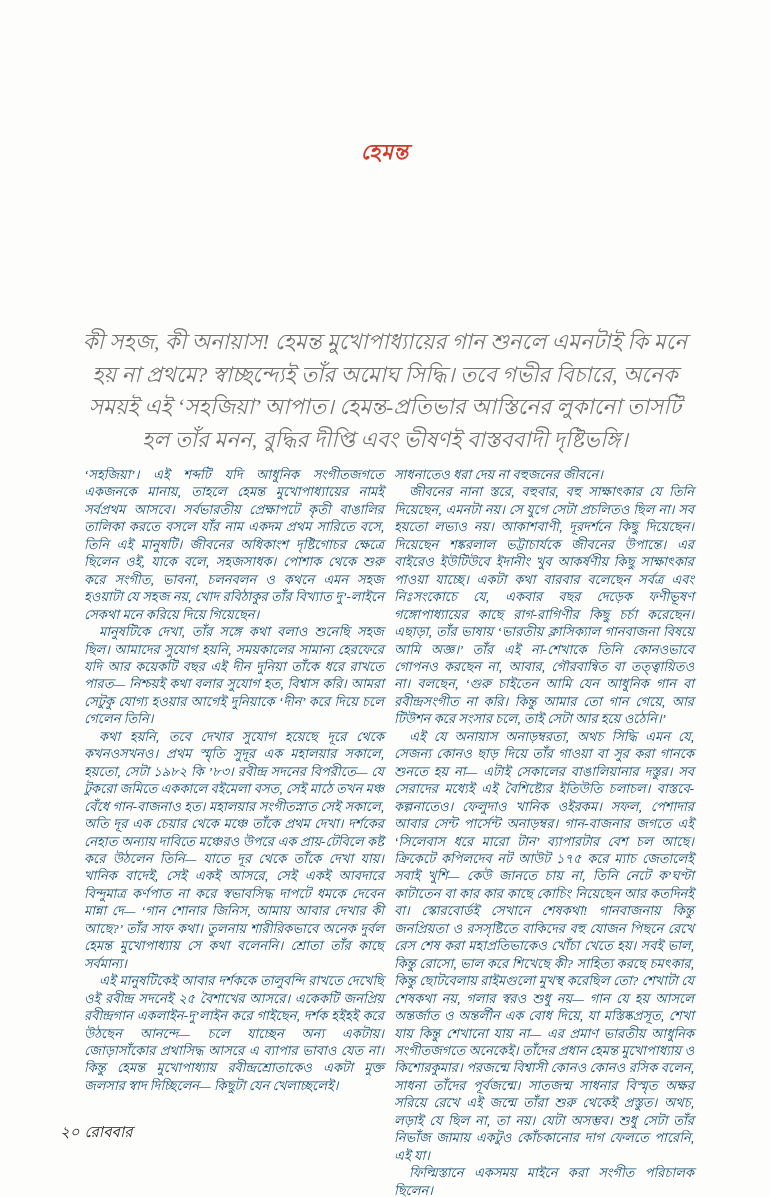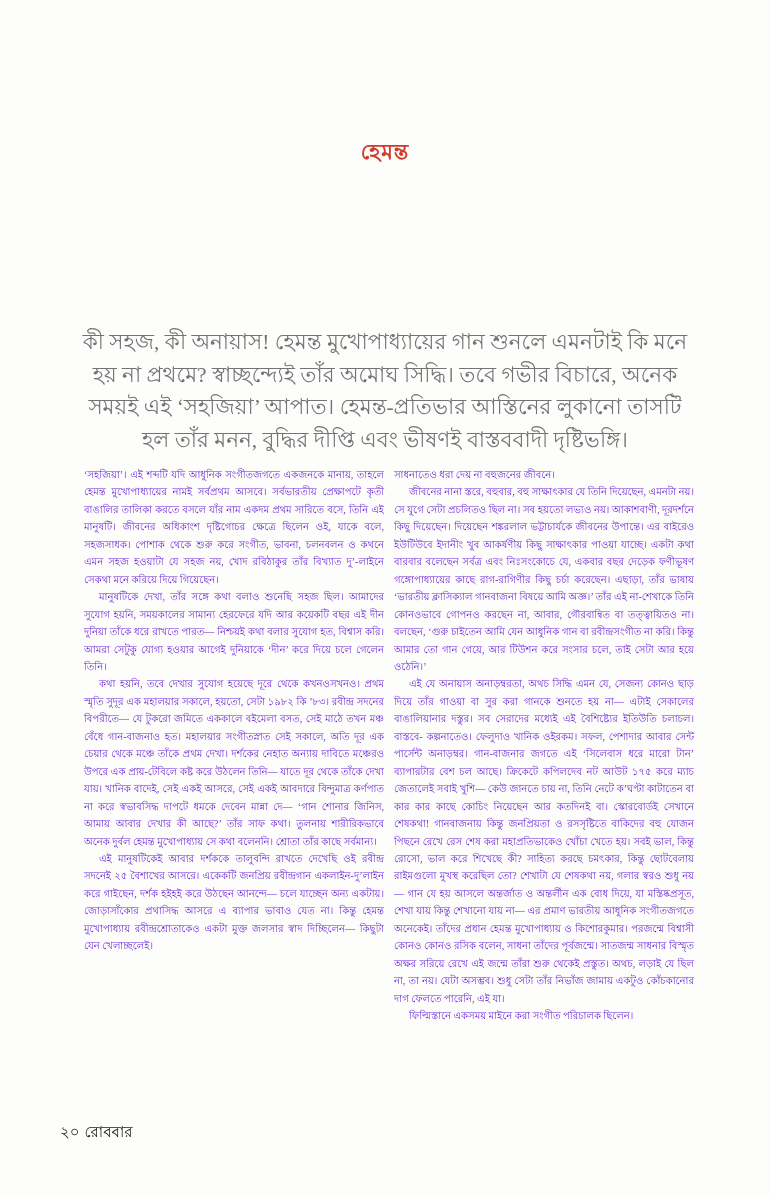--- a/index.html
+++ b/index.html
@@ -1,15 +1,15 @@
 <!DOCTYPE html>
 <html><head>
 <meta charset="utf-8">
 <style>
-  * { margin: 0; padding: 0; box-sizing: border-box; }
+  * { margin: 0; padding: 0; box-sizing: border-box; font-style: italic; }
   html, body { background: #e8e8e8; }
   .page {
     position: relative;
     width: 770px;
     height: 1197px;
     margin: 0 auto;
     background: #fdfdfc;
     overflow: hidden;
     font-family: "Liberation Serif", "DejaVu Serif", serif;
     color: #1b1b1b;
@@ -63,24 +63,24 @@
     width: 610px;
     height: 650px;
     display: flex;
     gap: 10px;
   }
   .column {
     flex: 1 1 0;
     min-width: 0;
   }
   .column p {
-    font-size: 10px;
+    font-size: 13px;
     line-height: 17.45px;
     text-align: justify;
-    color: #6d28d9;
+    color: #0c4a6e;
   }
   .column p.indent { text-indent: 15px; }
   .page-footer {
     position: absolute;
     left: 60px;
     top: 1120px;
     font-size: 15px;
     color: #222;
   }
   .page-footer span { margin-right: 5px; }

